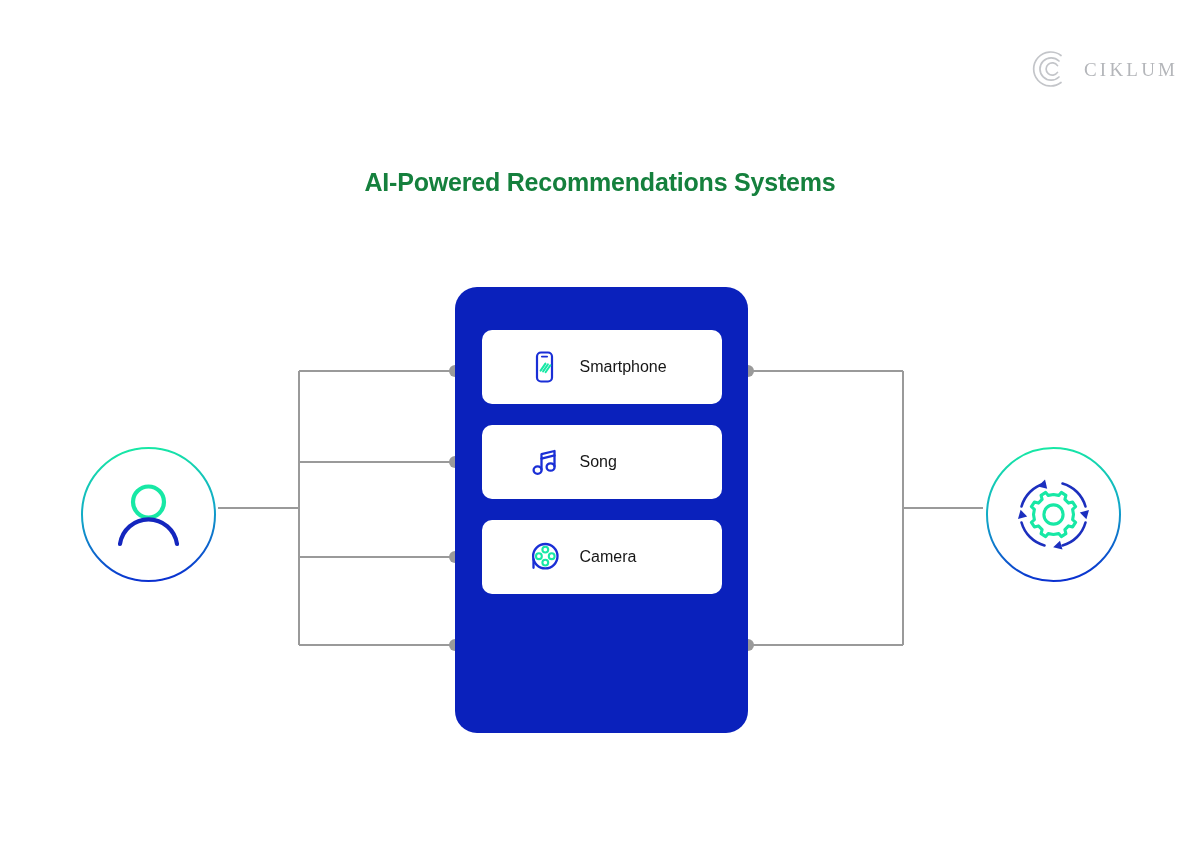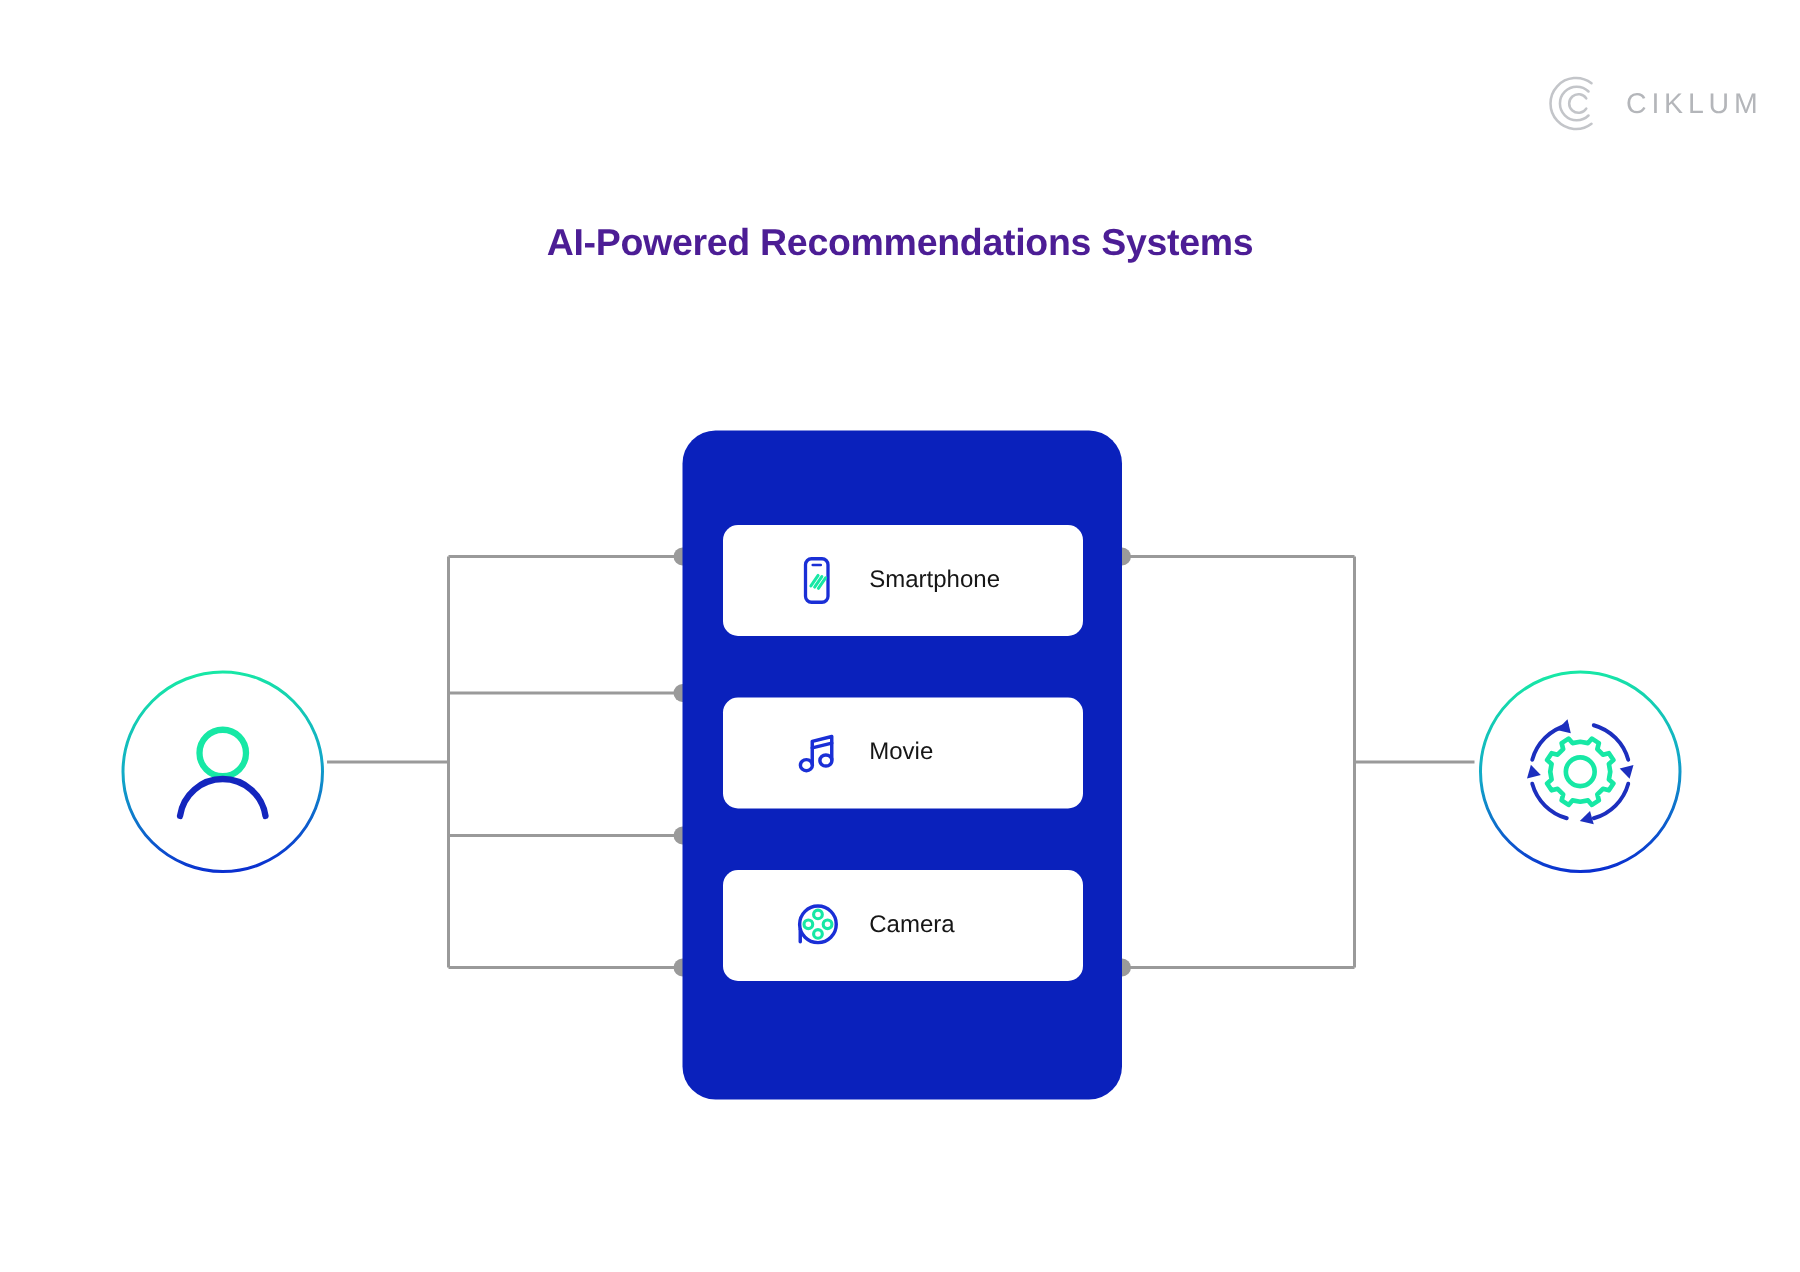--- a/index.html
+++ b/index.html
@@ -9,48 +9,48 @@
     font-family: "Liberation Sans", sans-serif;
     overflow: hidden;
   }
   #canvas { position: relative; width: 1200px; height: 848px; background: #fff; }
 
   
   .logo { position: absolute; left: 1028px; top: 48px; display: flex; align-items: center; gap: 14px; }
   .logo-mark { width: 42px; height: 42px; display: block; }
   .logo-text {
     font-size: 19px; letter-spacing: 3.2px; color: #b4b6ba;
-    font-weight: 400; line-height: 1; white-space: nowrap;
+    font-weight: 400; line-height: 1; white-space: nowrap; font-family: Liberation Serif, serif;
   }
 
   
   .title {
-    position: absolute; left: 0; top: 148px; width: 1200px;
+    position: absolute; left: 0; top: 168px; width: 1200px;
     text-align: center; font-size: 25px; font-weight: 700;
-    color: #4c1d95; letter-spacing: -0.2px;
+    color: #15803d; letter-spacing: -0.2px;
   }
 
   
   .connectors { position: absolute; left: 0; top: 0; width: 1200px; height: 848px; }
 
   
   .node-user { position: absolute; left: 80px; top: 446px; width: 137px; height: 137px; }
   .node-engine { position: absolute; left: 985px; top: 446px; width: 137px; height: 137px; }
   .node-user svg, .node-engine svg { width: 100%; height: 100%; display: block; }
 
   
   .panel {
     position: absolute; left: 455px; top: 287px; width: 293px; height: 446px;
     background: #0a21bc; border-radius: 22px;
     display: flex; flex-direction: column; align-items: center;
     justify-content: flex-start; padding-top: 43px; gap: 21px;
   }
   .card {
     width: 240px; height: 74px; background: #ffffff; border-radius: 10px;
-    display: flex; align-items: center; padding-left: 44px; gap: 18px; margin-top: 20px;
+    display: flex; align-items: center; padding-left: 44px; gap: 18px;
   }
   .card-icon { width: 36px; height: 36px; flex: 0 0 36px; display: block; }
   .card-icon svg { width: 100%; height: 100%; display: block; }
   .card-label { font-size: 16px; color: #161616; line-height: 1; white-space: nowrap; }
 </style>
 </head>
 <body>
 
 <div id="canvas">
 
@@ -165,21 +165,21 @@
       <span class="card-icon">
         <svg viewBox="0 0 36 36" fill="none" xmlns="http://www.w3.org/2000/svg">
           <g stroke="#1a2fd6" stroke-width="2.3" fill="none" stroke-linejoin="round" stroke-linecap="round">
             <path d="M15.5 25.5V10.2l13-3.2v15.3"></path>
             <line x1="15.5" y1="14.6" x2="28.5" y2="11.4"></line>
             <ellipse cx="11.6" cy="26.1" rx="4" ry="3.7"></ellipse>
             <ellipse cx="24.6" cy="23" rx="4" ry="3.7"></ellipse>
           </g>
         </svg>
       </span>
-      <span class="card-label">Movie</span>
+      <span class="card-label">Song</span>
     </div>
 
     <div class="card">
       <span class="card-icon">
         <svg viewBox="0 0 36 36" fill="none" xmlns="http://www.w3.org/2000/svg">
           <circle cx="19.3" cy="17.2" r="12.2" stroke="#1a2fd6" stroke-width="2.3" fill="none"></circle>
           <path d="M7.5 20.5v8.3" stroke="#1a2fd6" stroke-width="2.3" stroke-linecap="round"></path>
           <g stroke="#17e8a5" stroke-width="2.1" fill="none">
             <circle cx="19.3" cy="10.6" r="2.9"></circle>
             <circle cx="12.9" cy="17.2" r="2.9"></circle>

